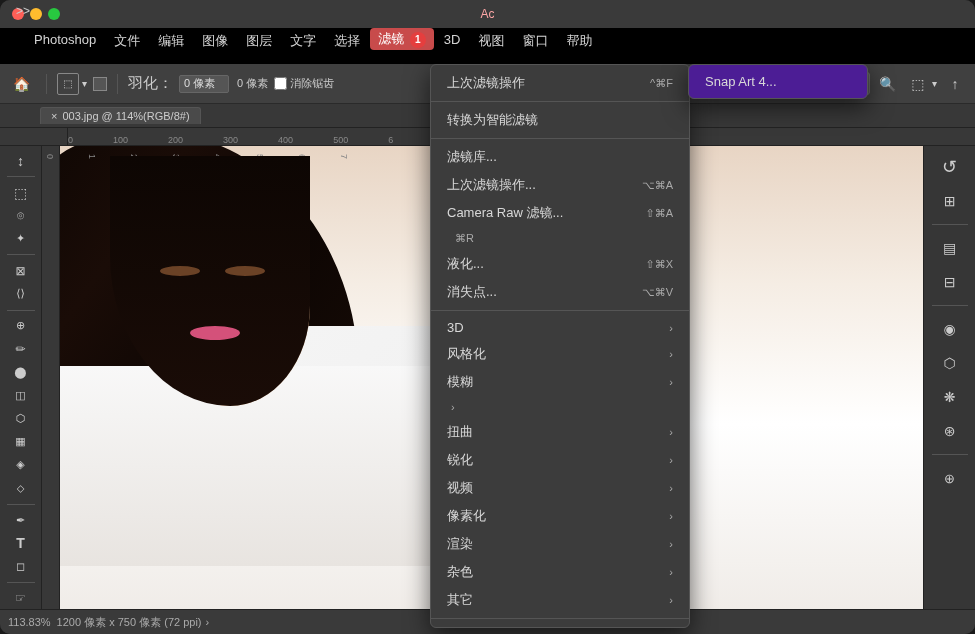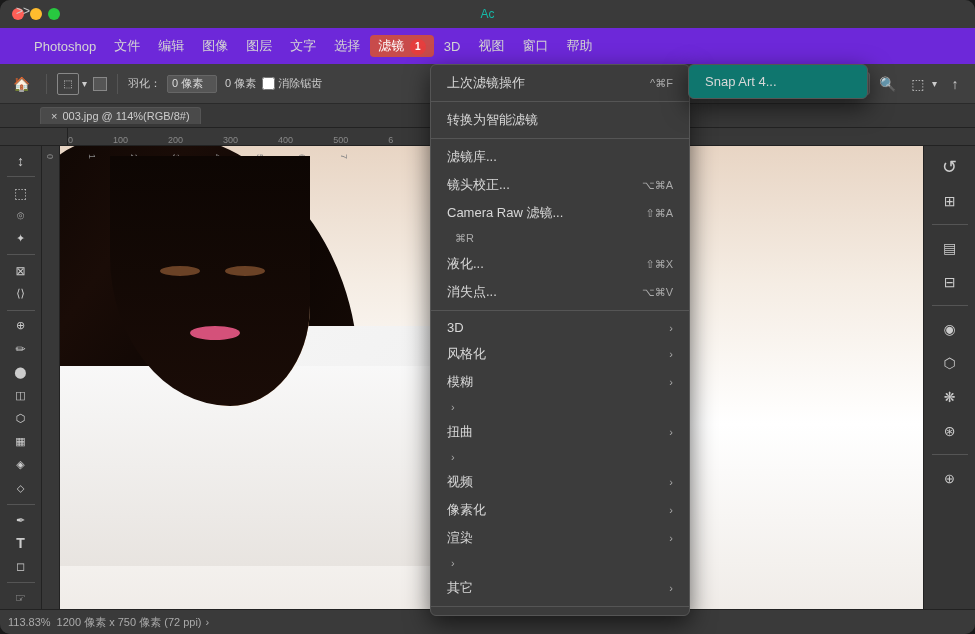--- a/index.html
+++ b/index.html
@@ -44,30 +44,30 @@
       border-radius: 50%;
     }
     .tl-red { background: #ff5f57; }
     .tl-yellow { background: #febc2e; }
     .tl-green { background: #28c840; }
 
     .title-text {
       position: absolute;
       left: 50%;
       transform: translateX(-50%);
-      color: #14b8a6;
+      color: #fca5a5;
       font-size: 12px;
     }
 
     
     .menu-bar {
       height: 36px;
-      background: #6d28d9;
-      display: flex;
-      align-items: center;
+      background: #000000;
+      display: flex;
+      align-items: flex-start;
       padding: 0 8px;
       gap: 2px;
     }
 
     .apple-logo {
       color: #ffffff;
       font-size: 16px;
       padding: 0 8px;
     }
 
@@ -138,21 +138,21 @@
 
     .toolbar-square {
       width: 14px;
       height: 14px;
       background: #555;
       border: 1px solid #888;
     }
 
     .toolbar-feather {
       color: #ccc;
-      font-size: 11px;
+      font-size: 15px;
     }
 
     .toolbar-input {
       background: #555;
       border: 1px solid #666;
       color: #ddd;
       font-size: 11px;
       padding: 2px 4px;
       width: 50px;
       border-radius: 2px;
@@ -416,21 +416,21 @@
       font-size: 11px;
       margin-left: 4px;
     }
 
     
     .submenu {
       position: absolute;
       top: 64px;
       left: 688px;
       width: 180px;
-      background: #0f766e;
+      background: #4c1d95;
       border: 1px solid #555;
       border-radius: 6px;
       box-shadow: 0 8px 24px rgba(0,0,0,0.6);
       z-index: 201;
       padding: 4px 0;
     }
 
     
     .ruler-tick {
       display: inline-block;
@@ -627,21 +627,21 @@
         <span class="menu-row-label">转换为智能滤镜</span>
       </div>
 
       <div class="menu-section-divider"></div>
 
       <div class="menu-row">
         <span class="menu-row-label">滤镜库...</span>
       </div>
 
       <div class="menu-row">
-        <span class="menu-row-label">镜头校正...</span>
+        <span class="menu-row-label">上次滤镜操作...</span>
         <span class="menu-row-shortcut">⌥⌘A</span>
       </div>
 
       <div class="menu-row">
         <span class="menu-row-label">Camera Raw 滤镜...</span>
         <span class="menu-row-shortcut">⇧⌘A</span>
       </div>
 
       <div class="menu-row">
         <span class="menu-row-shortcut">⌘R</span>
@@ -677,39 +677,41 @@
       <div class="menu-row">
         <span class="menu-row-arrow">›</span>
       </div>
 
       <div class="menu-row">
         <span class="menu-row-label">扭曲</span>
         <span class="menu-row-arrow">›</span>
       </div>
 
       <div class="menu-row">
+        <span class="menu-row-label">锐化</span>
         <span class="menu-row-arrow">›</span>
       </div>
 
       <div class="menu-row">
         <span class="menu-row-label">视频</span>
         <span class="menu-row-arrow">›</span>
       </div>
 
       <div class="menu-row">
         <span class="menu-row-label">像素化</span>
         <span class="menu-row-arrow">›</span>
       </div>
 
       <div class="menu-row">
         <span class="menu-row-label">渲染</span>
         <span class="menu-row-arrow">›</span>
       </div>
 
       <div class="menu-row">
+        <span class="menu-row-label">杂色</span>
         <span class="menu-row-arrow">›</span>
       </div>
 
       <div class="menu-row">
         <span class="menu-row-label">其它</span>
         <span class="menu-row-arrow">›</span>
       </div>
 
       <div class="menu-section-divider"></div>
 

